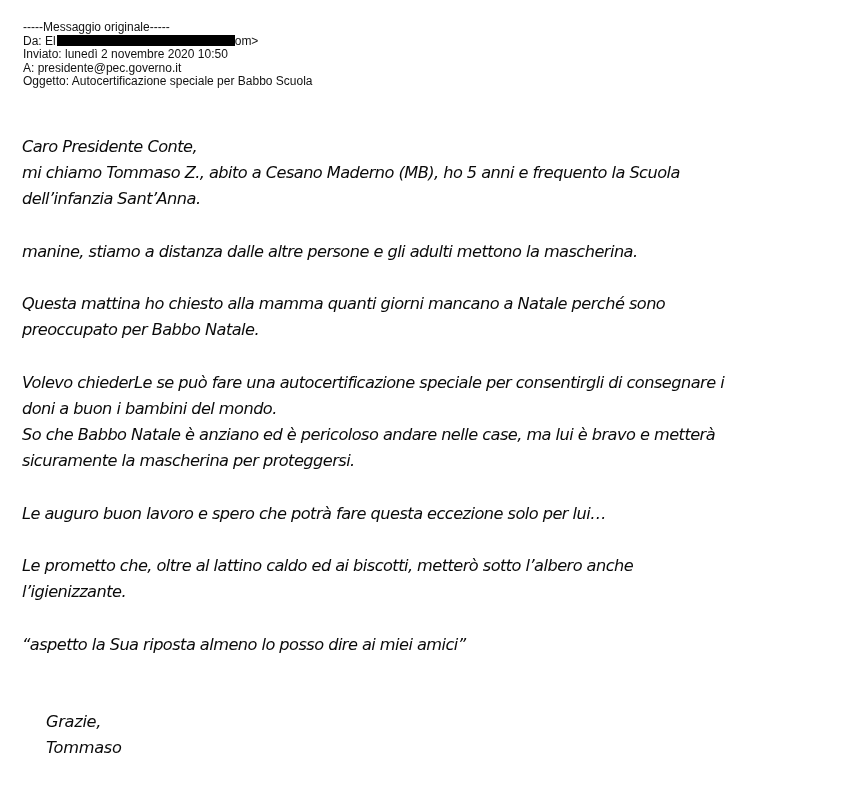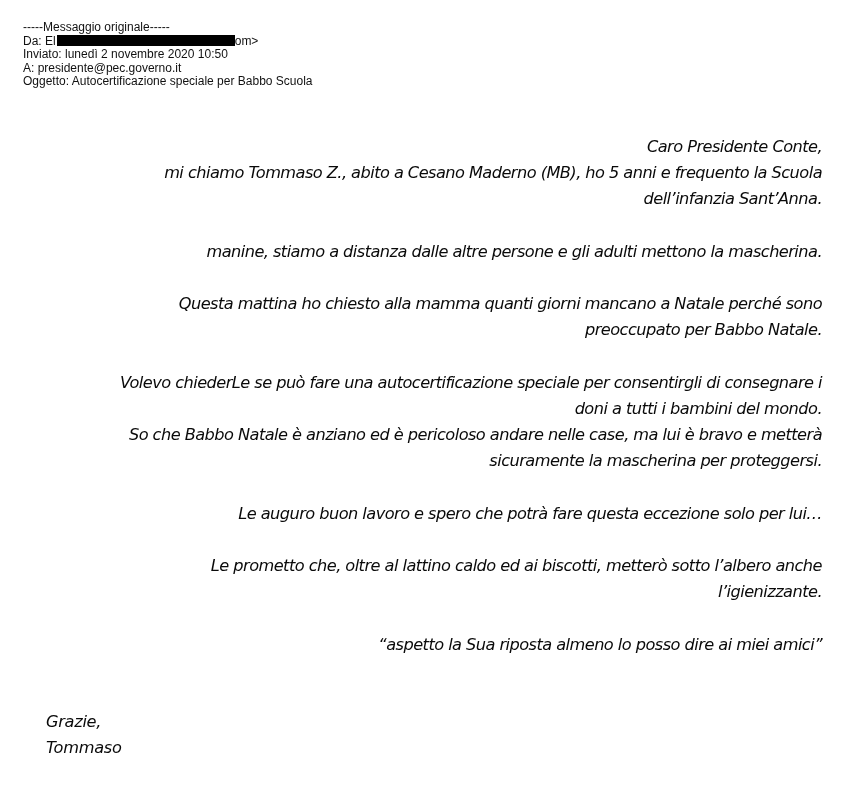--- a/index.html
+++ b/index.html
@@ -38,21 +38,20 @@
       position: absolute;
       left: 22px;
       top: 134px;
       width: 800px;
       font-family: "DejaVu Sans", sans-serif;
       font-style: italic;
       font-size: 16.2px;
       line-height: 26.2px;
       letter-spacing: -0.55px;
       color: #0a0a0a;
-      text-align: right;
     }
     .body-text p {
       margin: 0 0 26.2px 0;
     }
     .body-text .line {
       display: block;
       white-space: nowrap;
     }
     .signature {
       position: absolute;
@@ -89,21 +88,21 @@
   </p>
   <p>
     <span class="line">manine, stiamo a distanza dalle altre persone e gli adulti mettono la mascherina.</span>
   </p>
   <p>
     <span class="line">Questa mattina ho chiesto alla mamma quanti giorni mancano a Natale perché sono</span>
     <span class="line">preoccupato per Babbo Natale.</span>
   </p>
   <p>
     <span class="line">Volevo chiederLe se può fare una autocertificazione speciale per consentirgli di consegnare i</span>
-    <span class="line">doni a tutti i bambini del mondo.</span>
+    <span class="line">doni a buon i bambini del mondo.</span>
     <span class="line">So che Babbo Natale è anziano ed è pericoloso andare nelle case, ma lui è bravo e metterà</span>
     <span class="line">sicuramente la mascherina per proteggersi.</span>
   </p>
   <p>
     <span class="line">Le auguro buon lavoro e spero che potrà fare questa eccezione solo per lui…</span>
   </p>
   <p>
     <span class="line">Le prometto che, oltre al lattino caldo ed ai biscotti, metterò sotto l’albero anche</span>
     <span class="line">l’igienizzante.</span>
   </p>

